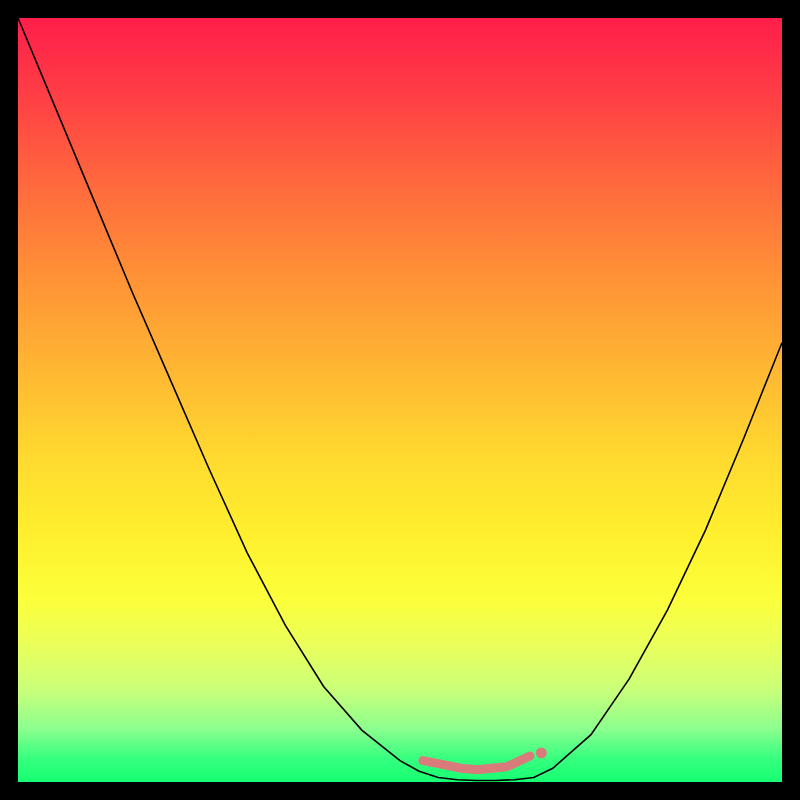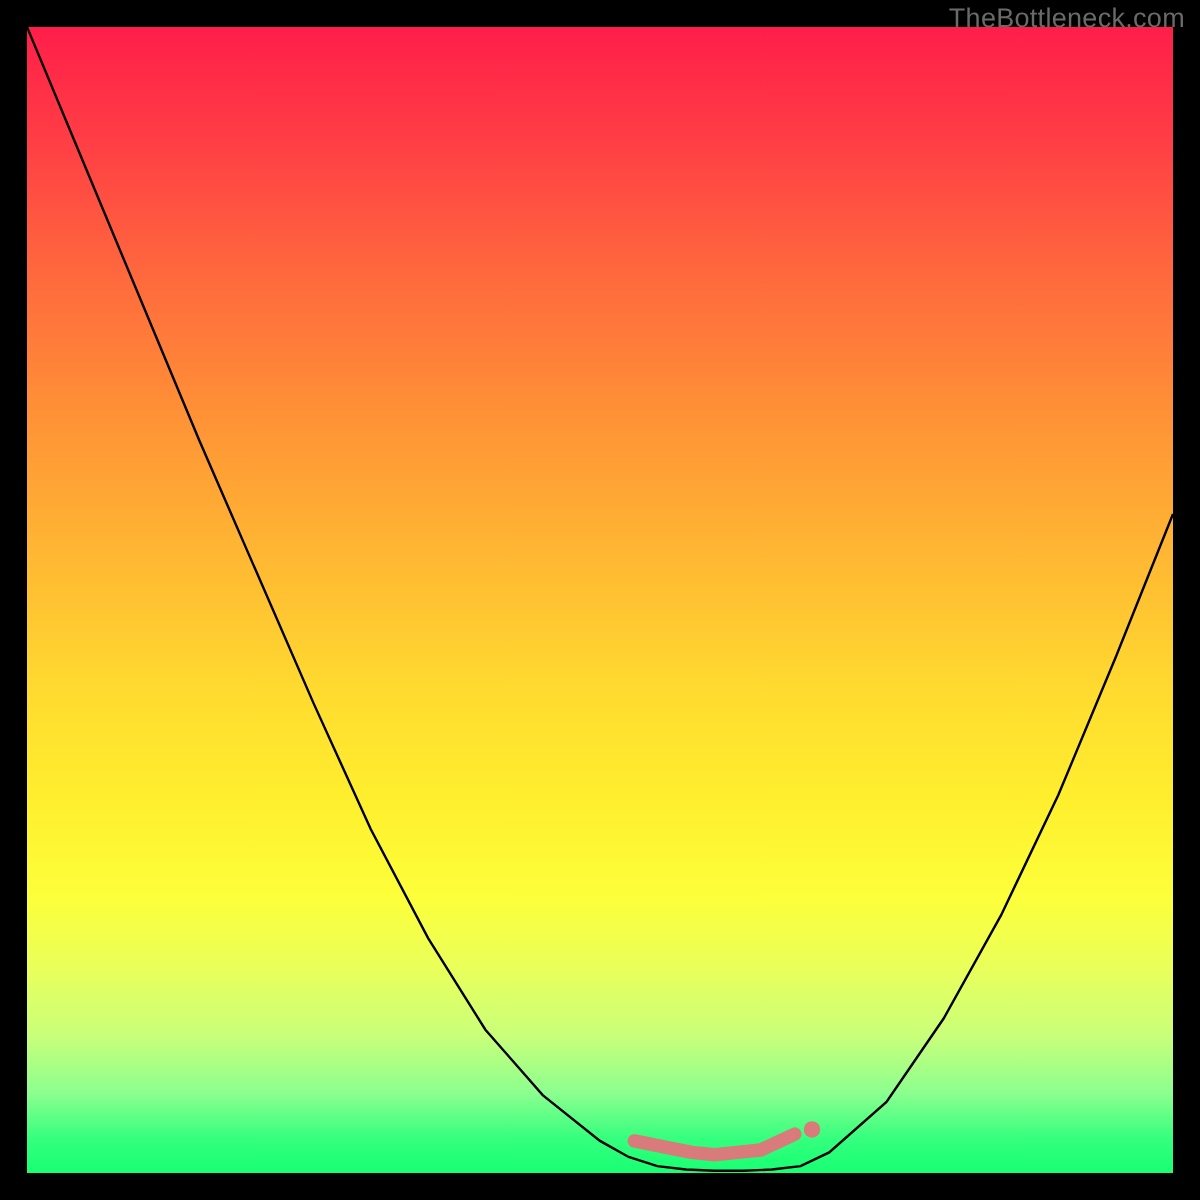--- a/index.html
+++ b/index.html
@@ -62,14 +62,13 @@
       <g>
         <path id="curvePath" d="M0.00 0.00 L38.20 91.68 L76.40 183.36 L114.60 275.04 L152.80 362.90 L191.00 450.76 L229.20 534.80 L267.40 607.38 L305.60 668.50 L343.80 712.05 L382.00 742.61 L401.10 753.30 L420.20 759.42 L439.30 761.71 L458.40 762.47 L477.50 762.47 L496.60 761.71 L515.70 759.42 L534.80 750.25 L573.00 716.63 L611.20 660.86 L649.40 592.10 L687.60 511.88 L725.80 420.20 L764.00 324.70" fill="none" stroke="#000" stroke-width="1.6"></path>
       </g>
       <g id="markerGroup">
           <path d="M404.92 742.61 L427.84 747.19 L443.12 750.25 L458.40 751.78 L473.68 750.25 L488.96 748.72 L511.88 738.02" fill="none" stroke="#d97b7b" stroke-width="9" stroke-linecap="round" stroke-linejoin="round"></path>
           <circle cx="523.34" cy="734.97" r="5.5" fill="#d97b7b"></circle>
         </g>
     </svg>
   </div>
 
-  <div class="watermark">TheBottleneck.com</div>
 </div>
 
 </body></html>

